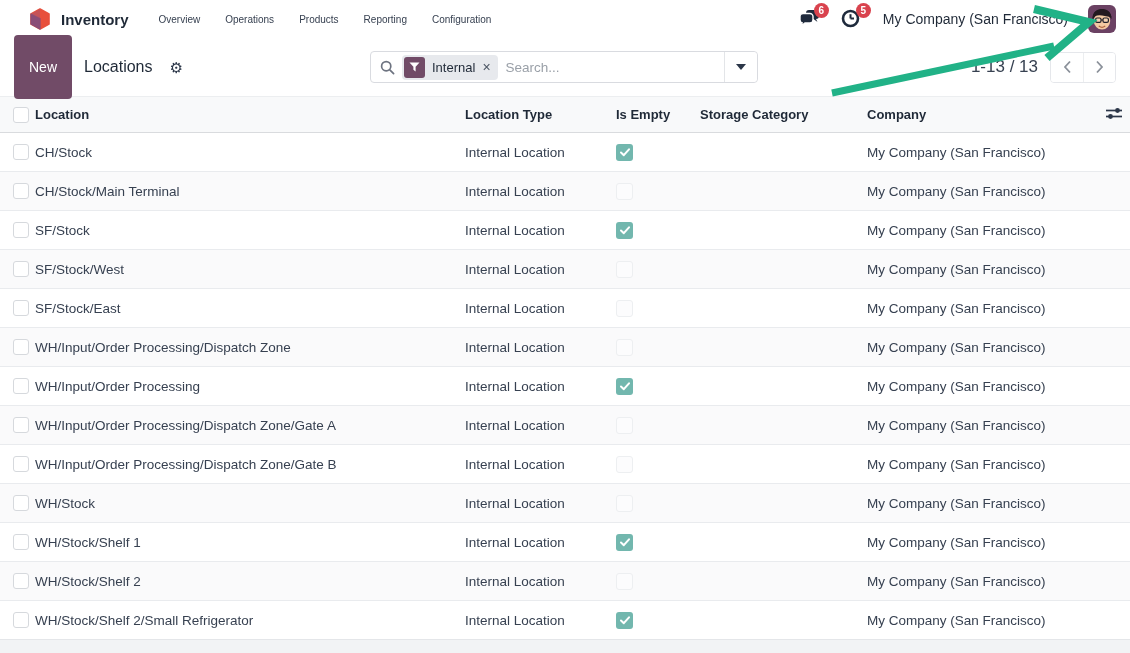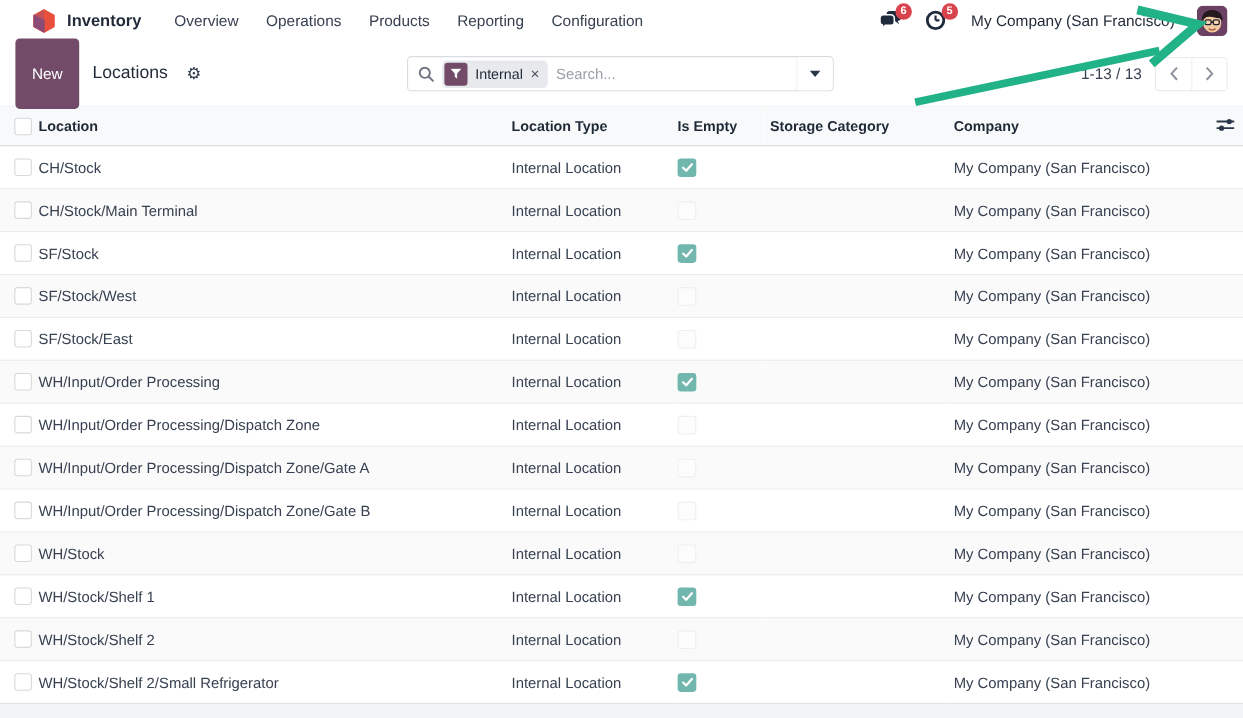--- a/index.html
+++ b/index.html
@@ -14,21 +14,21 @@
   *{box-sizing:border-box;margin:0;padding:0;}
   body{
     width:1130px;height:653px;position:relative;overflow:hidden;
     font-family:"Liberation Sans",sans-serif;background:#fff;color:var(--text-body);
   }
   
   .navbar{height:38px;display:flex;align-items:center;padding:0 14px;background:#fff;margin-left:15px;}
   .nav-left{display:flex;align-items:center;}
   .logo{width:22px;height:22px;margin-right:10px;display:flex;align-items:center;}
   .app-name{font-size:15px;font-weight:700;color:var(--text-dark);margin-right:30px;cursor:pointer;}
-  .menu{display:flex;gap:25px;font-size:14px;color:var(--text-body);}
+  .menu{display:flex;gap:25px;font-size:10px;color:var(--text-body);}
   .menu-item{cursor:pointer;padding:2px 0;}
   .nav-right{margin-left:auto;display:flex;align-items:center;gap:20px;}
   .icon-badge{position:relative;width:22px;height:20px;cursor:pointer;}
   .badge{
     position:absolute;top:-6px;right:-8px;min-width:15px;height:15px;border-radius:50%;
     background:var(--badge-red);color:#fff;font-size:10px;font-weight:700;
     display:flex;align-items:center;justify-content:center;padding:0 3px;
   }
   .company-name{font-size:14px;color:var(--text-dark);cursor:pointer;}
   .avatar{width:28px;height:28px;border-radius:6px;overflow:hidden;cursor:pointer;flex:0 0 auto;}
@@ -58,21 +58,21 @@
   .search-input{
     flex:1;border:none;outline:none;font-size:13.5px;padding:0 8px;min-width:0;
     font-family:inherit;color:var(--text-body);background:transparent;
   }
   .search-input::placeholder{color:#9aa0a8;}
   .search-caret-btn{
     width:33px;height:100%;border-left:1px solid #e3e5e8;display:flex;align-items:center;
     justify-content:center;cursor:pointer;border-radius:0 4px 4px 0;background:#fff;
   }
   .cp-right{margin-left:auto;display:flex;align-items:center;gap:12px;}
-  .pager-text{font-size:14px;color:var(--text-body);cursor:pointer;}
+  .pager-text{font-size:17px;color:var(--text-body);cursor:pointer;}
   .pager-buttons{display:flex;border:1px solid #e5e7eb;border-radius:4px;overflow:hidden;background:#fff;}
   .pager-btn{width:32px;height:29px;display:flex;align-items:center;justify-content:center;cursor:pointer;background:#fff;border:none;}
   .pager-btn + .pager-btn{border-left:1px solid #eceef0;}
   
   table{width:1130px;border-collapse:collapse;table-layout:fixed;border-radius:11px;}
   thead th{
     height:36px;background:#f8f9fa;border-top:1px solid #eceef0;border-bottom:1px solid #d9dbde;
     font-size:13px;font-weight:700;color:var(--text-dark);text-align:left;padding:0 0 0 5px;
     white-space:nowrap;overflow:hidden;cursor:pointer;
   }
@@ -288,48 +288,48 @@
       <span class="cbe cbe-unchecked">
         
       </span>
     </td>
     <td></td>
     <td>My Company (San Francisco)</td>
     <td></td>
   </tr>
       <tr>
     <td class="cb-col"><span class="cb"></span></td>
+    <td>WH/Input/Order Processing/Dispatch Zone</td>
+    <td>Internal Location</td>
+    <td>
+      <span class="cbe cbe-unchecked">
+        
+      </span>
+    </td>
+    <td></td>
+    <td>My Company (San Francisco)</td>
+    <td></td>
+  </tr>
+      <tr>
+    <td class="cb-col"><span class="cb"></span></td>
     <td>WH/Input/Order Processing</td>
     <td>Internal Location</td>
     <td>
       <span class="cbe cbe-checked">
         <svg width="10" height="9" viewBox="0 0 10 9">
               <polyline points="1,4.5 3.8,7.2 9,1.3" fill="none" stroke="#fff" stroke-width="2" stroke-linecap="round" stroke-linejoin="round"></polyline>
             </svg>
       </span>
     </td>
     <td></td>
     <td>My Company (San Francisco)</td>
     <td></td>
   </tr>
       <tr>
     <td class="cb-col"><span class="cb"></span></td>
-    <td>WH/Input/Order Processing/Dispatch Zone</td>
-    <td>Internal Location</td>
-    <td>
-      <span class="cbe cbe-unchecked">
-        
-      </span>
-    </td>
-    <td></td>
-    <td>My Company (San Francisco)</td>
-    <td></td>
-  </tr>
-      <tr>
-    <td class="cb-col"><span class="cb"></span></td>
     <td>WH/Input/Order Processing/Dispatch Zone/Gate A</td>
     <td>Internal Location</td>
     <td>
       <span class="cbe cbe-unchecked">
         
       </span>
     </td>
     <td></td>
     <td>My Company (San Francisco)</td>
     <td></td>

